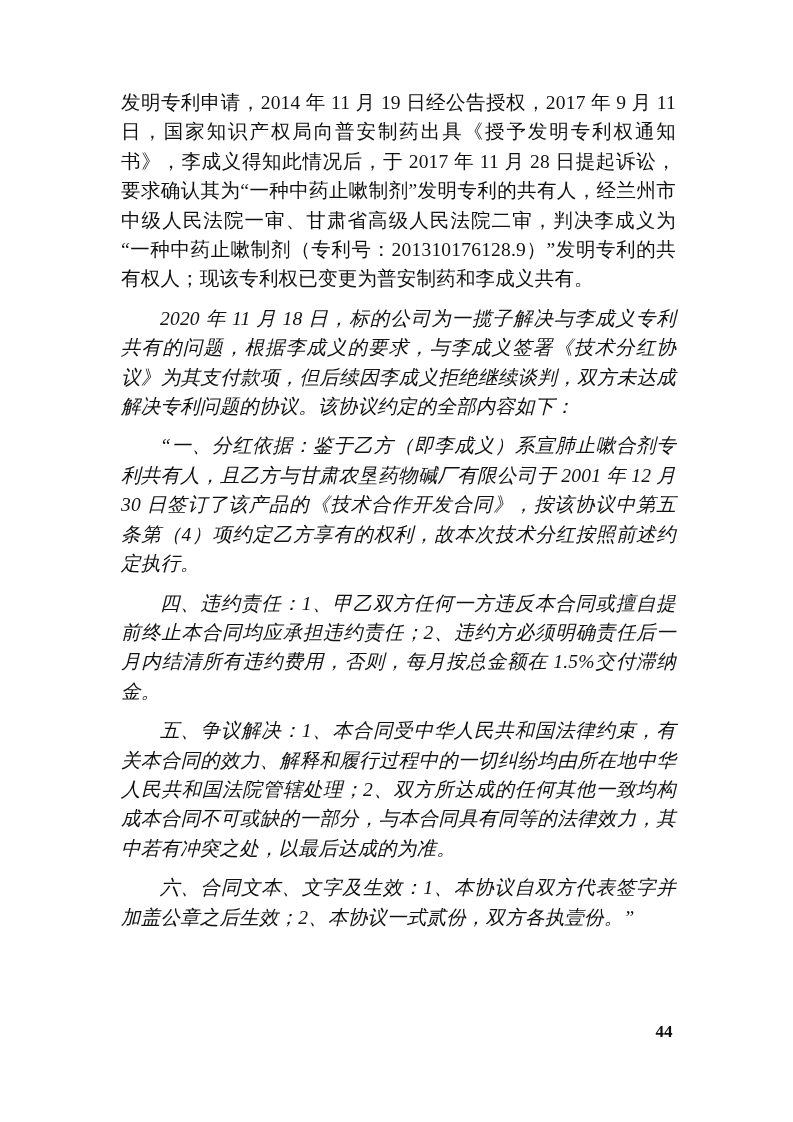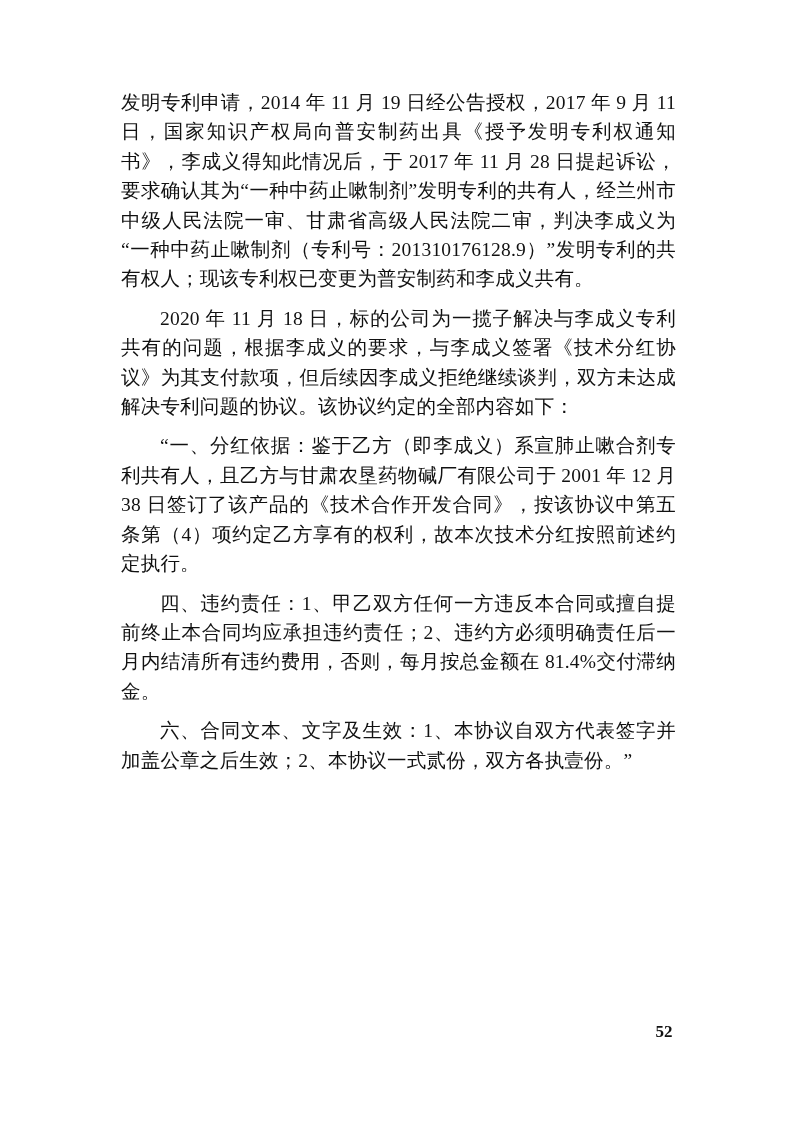--- a/index.html
+++ b/index.html
@@ -33,37 +33,39 @@
     text-justify: inter-ideograph;
     letter-spacing: 0.2px;
   }
   .para {
     margin: 0 0 10px 0;
     text-indent: 0;
     word-break: break-all;
   }
   .para.indent {
     text-indent: 2em;
+    font-style: italic;
   }
   .page-number {
     position: absolute;
     left: 648px;
     top: 1022px;
     width: 32px;
     text-align: center;
     font-size: 17px;
     font-weight: bold;
     color: #111111;
   }
 </style>
 </head>
 <body>
 
 <div class="page">
   <div class="content" id="paragraphs">
       <p class="para">发明专利申请，2014 年 11 月 19 日经公告授权，2017 年 9 月 11 日，国家知识产权局向普安制药出具《授予发明专利权通知书》，李成义得知此情况后，于 2017 年 11 月 28 日提起诉讼，要求确认其为“一种中药止嗽制剂”发明专利的共有人，经兰州市中级人民法院一审、甘肃省高级人民法院二审，判决李成义为“一种中药止嗽制剂（专利号：201310176128.9）”发明专利的共有权人；现该专利权已变更为普安制药和李成义共有。</p>
       <p class="para indent">2020 年 11 月 18 日，标的公司为一揽子解决与李成义专利共有的问题，根据李成义的要求，与李成义签署《技术分红协议》为其支付款项，但后续因李成义拒绝继续谈判，双方未达成解决专利问题的协议。该协议约定的全部内容如下：</p>
-      <p class="para indent">“一、分红依据：鉴于乙方（即李成义）系宣肺止嗽合剂专利共有人，且乙方与甘肃农垦药物碱厂有限公司于 2001 年 12 月 38 日签订了该产品的《技术合作开发合同》，按该协议中第五条第（4）项约定乙方享有的权利，故本次技术分红按照前述约定执行。</p>
-      <p class="para indent">四、违约责任：1、甲乙双方任何一方违反本合同或擅自提前终止本合同均应承担违约责任；2、违约方必须明确责任后一月内结清所有违约费用，否则，每月按总金额在 81.4%交付滞纳金。</p>
+      <p class="para indent">“一、分红依据：鉴于乙方（即李成义）系宣肺止嗽合剂专利共有人，且乙方与甘肃农垦药物碱厂有限公司于 2001 年 12 月 30 日签订了该产品的《技术合作开发合同》，按该协议中第五条第（4）项约定乙方享有的权利，故本次技术分红按照前述约定执行。</p>
+      <p class="para indent">四、违约责任：1、甲乙双方任何一方违反本合同或擅自提前终止本合同均应承担违约责任；2、违约方必须明确责任后一月内结清所有违约费用，否则，每月按总金额在 1.5%交付滞纳金。</p>
+      <p class="para indent">五、争议解决：1、本合同受中华人民共和国法律约束，有关本合同的效力、解释和履行过程中的一切纠纷均由所在地中华人民共和国法院管辖处理；2、双方所达成的任何其他一致均构成本合同不可或缺的一部分，与本合同具有同等的法律效力，其中若有冲突之处，以最后达成的为准。</p>
       <p class="para indent">六、合同文本、文字及生效：1、本协议自双方代表签字并加盖公章之后生效；2、本协议一式贰份，双方各执壹份。”</p>
     </div>
-  <div class="page-number">52</div>
+  <div class="page-number">44</div>
 </div>
 
 </body></html>

